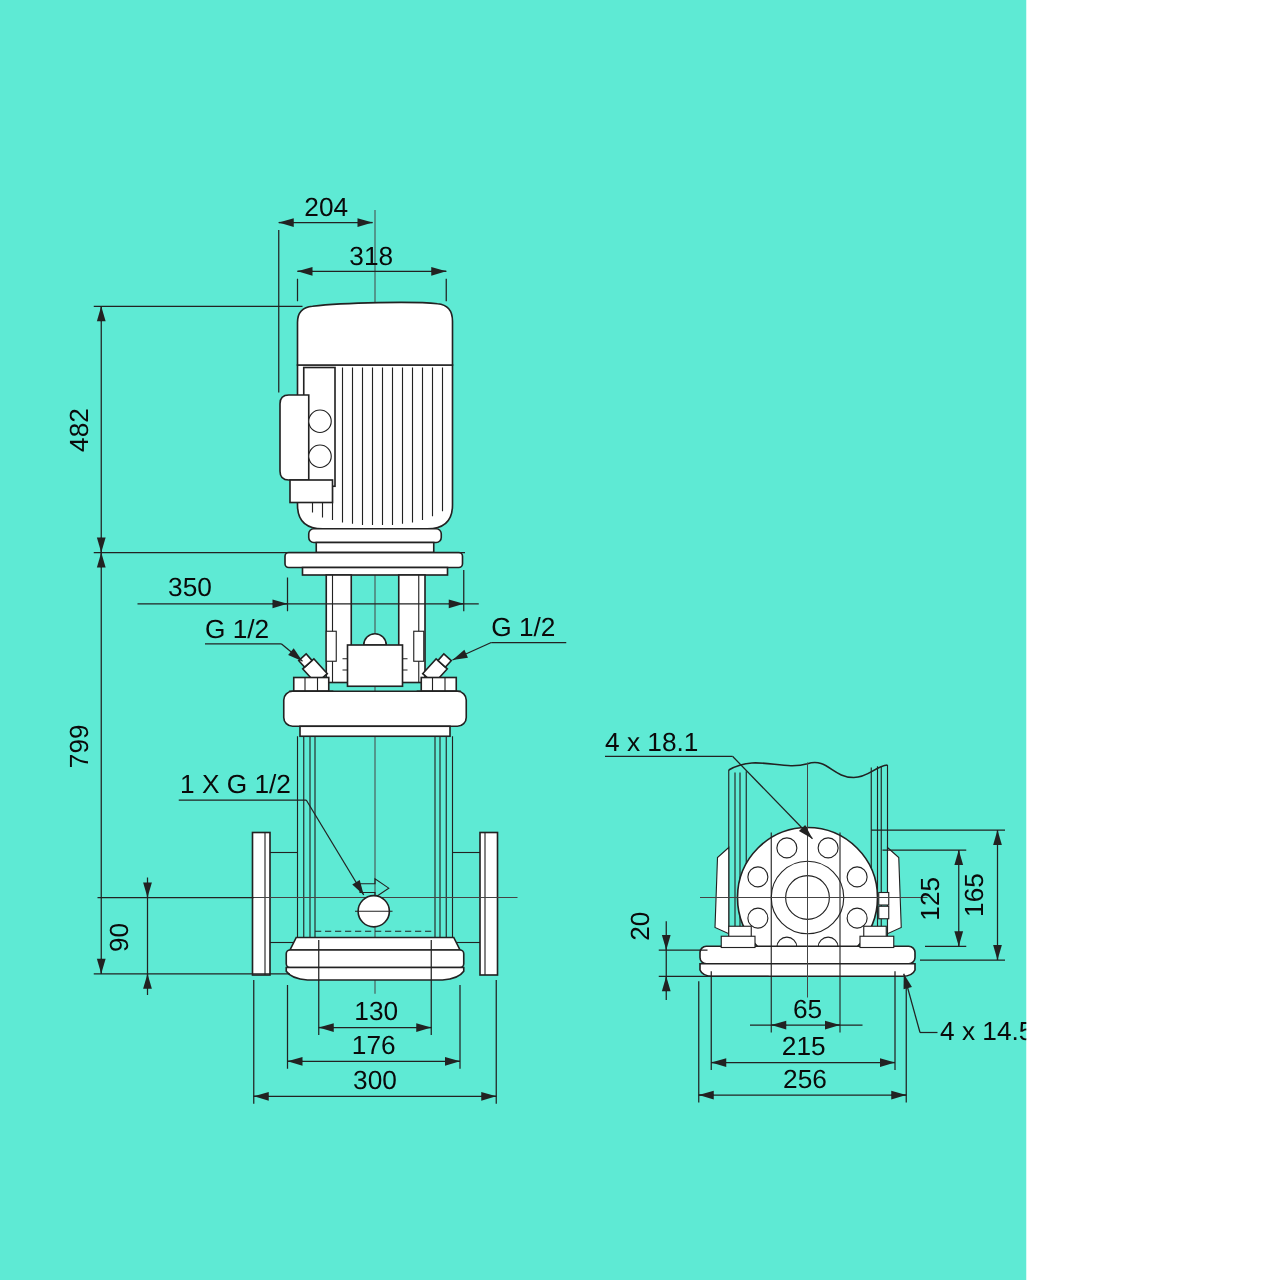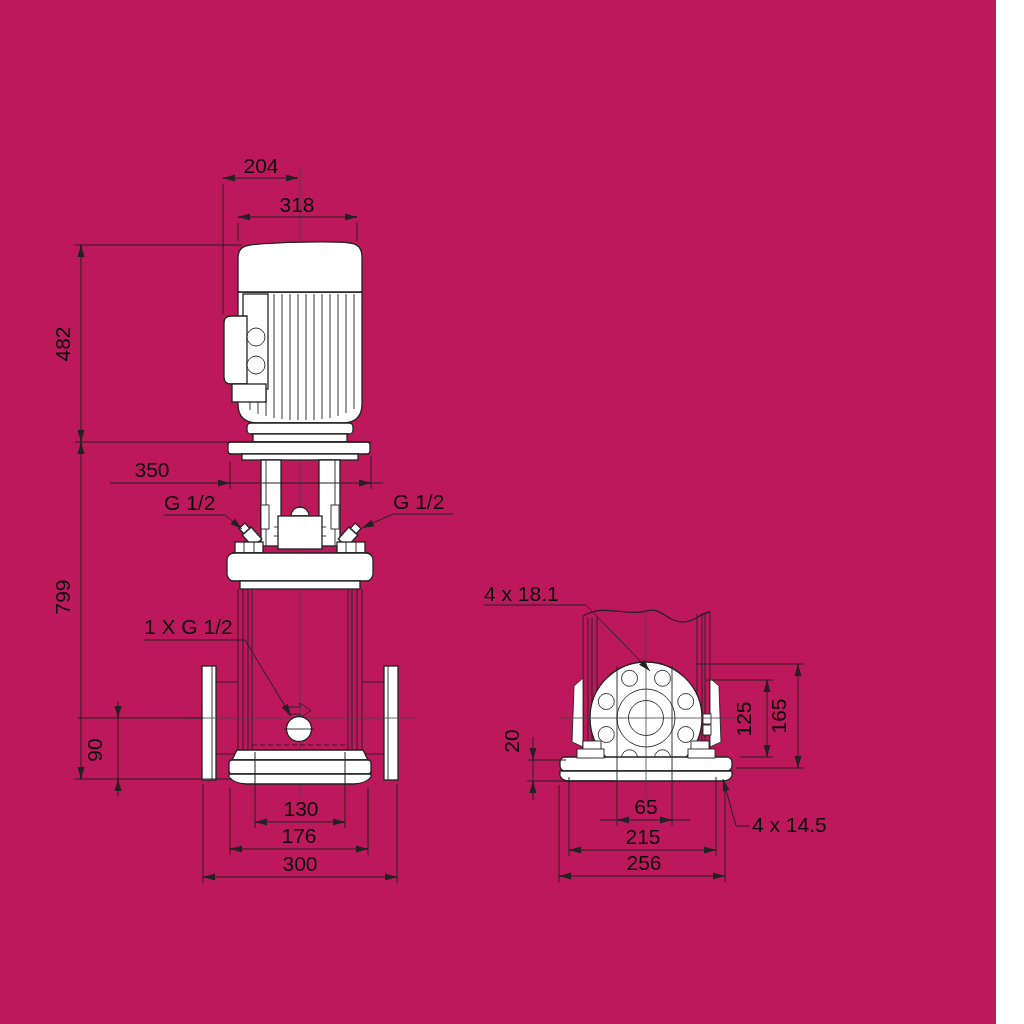--- a/index.html
+++ b/index.html
@@ -1,16 +1,16 @@
 <!DOCTYPE html>
 <html><head>
 <meta charset="utf-8">
 <style>
   html,body{margin:0;padding:0;background:#ffffff;}
-  .canvas{position:relative;width:996px;height:1024px;background:#be185d;overflow:hidden;
+  .canvas{position:relative;width:821px;height:1024px;background:#5eead4;overflow:hidden;
           font-family:"Liberation Sans", sans-serif;}
   svg{position:absolute;left:0;top:0;}
   .ol{fill:none;stroke:#222;stroke-width:1.3;}
   .olw{fill:#fff;stroke:#222;stroke-width:1.3;}
   .thin{fill:none;stroke:#222;stroke-width:0.9;}
   .thinw{fill:#fff;stroke:#222;stroke-width:0.9;}
   .dim{fill:none;stroke:#222;stroke-width:1;}
   .cl{fill:none;stroke:#444;stroke-width:0.8;}
   .dash{fill:none;stroke:#222;stroke-width:0.9;stroke-dasharray:5 3;}
   text{fill:#0a0a0a;font-size:21px;font-family:"Liberation Sans", sans-serif;}

